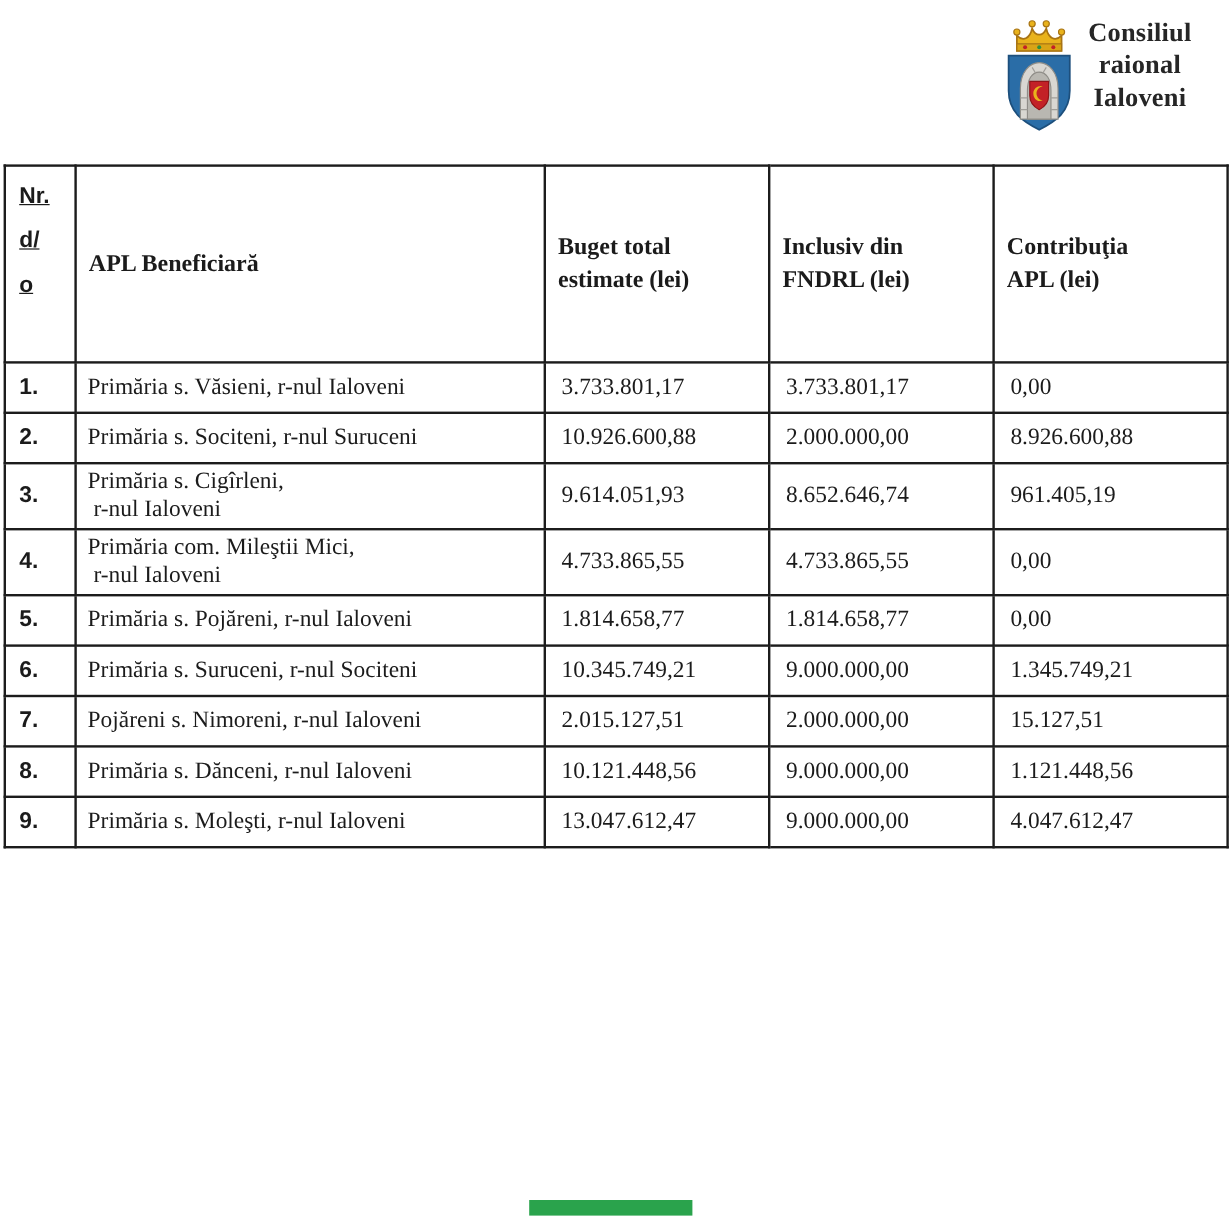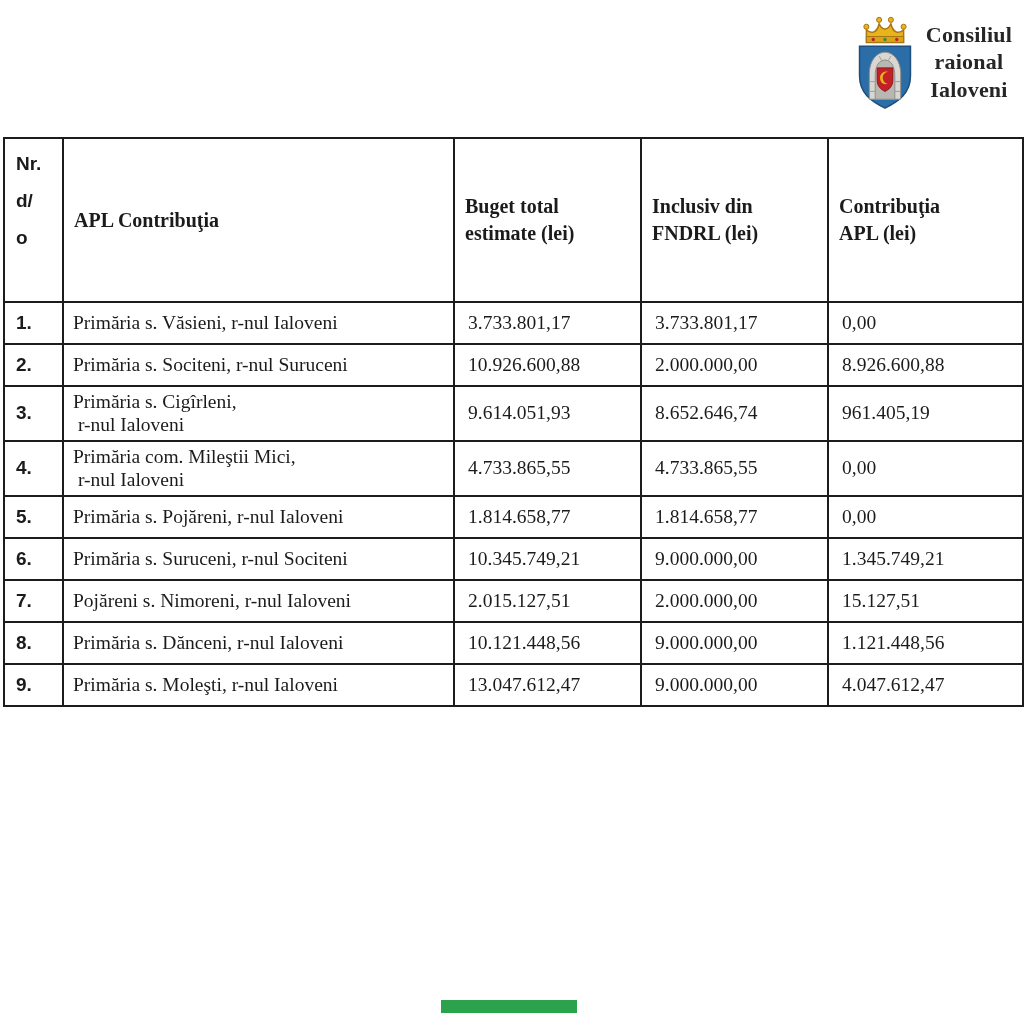--- a/index.html
+++ b/index.html
@@ -3,21 +3,21 @@
 <meta charset="utf-8">
 <style>
   html, body { margin: 0; padding: 0; }
   body { width: 1024px; height: 1024px; background: #ffffff; overflow: hidden; }
   .page {
     position: relative; width: 1024px; height: 1024px; background: #ffffff;
     font-family: "Liberation Serif", "DejaVu Serif", serif; color: #1b1b1b;
   }
 
   
-  .logo { position: absolute; top: 13px; right: 12px; display: flex; align-items: center; gap: 9px; }
+  .logo { position: absolute; top: 13px; right: 31px; display: flex; gap: 9px; }
   .crest { width: 64px; height: 98px; display: block; }
   .logo-text {
     font-family: "Liberation Serif", "DejaVu Serif", serif;
     font-weight: bold; font-size: 22px; line-height: 1.23;
     color: #262626; text-align: center; letter-spacing: .2px;
   }
 
   
   table.main {
     position: absolute; left: 3px; top: 137px; width: 1019px;
@@ -28,20 +28,21 @@
     vertical-align: middle; overflow: hidden;
   }
   .main thead tr { height: 164px; }
   .main tbody tr { height: 42px; }
 
   th { font-weight: bold; text-align: left; }
   th.nr-h {
     font-family: "Liberation Sans", "DejaVu Sans", sans-serif;
     font-size: 19px; line-height: 1.95; vertical-align: top;
     padding: 6px 6px 0 11px;
+    text-decoration: underline;
   }
   th.txt-h { font-size: 20px; padding: 4px 10px; line-height: 1.35; }
 
   td.nr {
     font-family: "Liberation Sans", "DejaVu Sans", sans-serif;
     font-weight: bold; font-size: 19px; padding: 2px 4px 2px 11px;
   }
   td.name { font-size: 19.5px; padding: 3px 6px 3px 9px; line-height: 1.2; }
   td.num  { font-size: 19.5px; padding: 3px 22px 3px 13px; }
 
@@ -96,21 +97,21 @@
       <col style="width:391px">
       <col style="width:187px">
       <col style="width:187px">
       <col style="width:195px">
     </colgroup>
     <thead>
       <tr>
         <th class="nr-h">Nr.
 d/
 o</th>
-        <th class="txt-h">APL Contribuţia</th>
+        <th class="txt-h">APL Beneficiară</th>
         <th class="txt-h">Buget total
 estimate (lei)</th>
         <th class="txt-h">Inclusiv din
 FNDRL (lei)</th>
         <th class="txt-h">Contribuţia
 APL (lei)</th>
       </tr>
     </thead>
     <tbody id="tbody">
         <tr>

